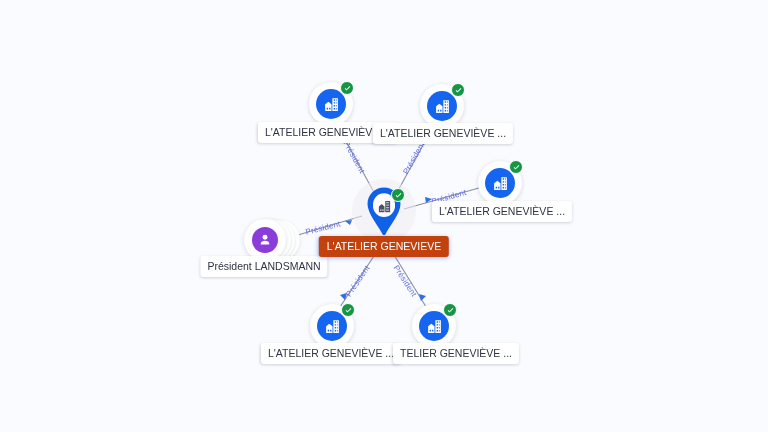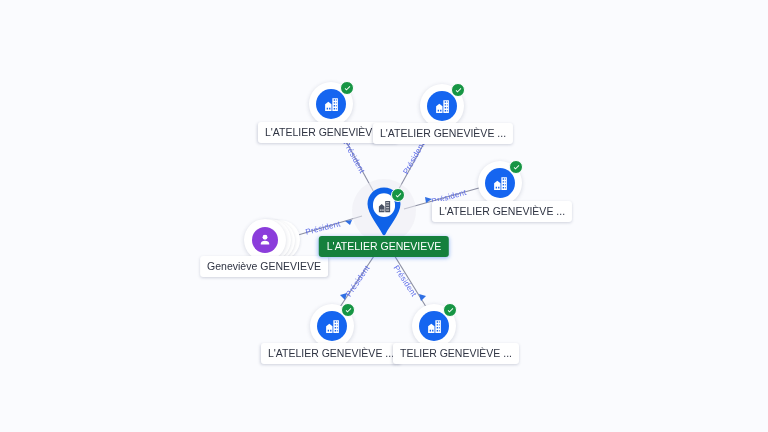--- a/index.html
+++ b/index.html
@@ -139,21 +139,21 @@
     color: #2f3443;
     font-size: 10.5px;
     line-height: 1;
     padding: 5px 7px 5px 7px;
     border-radius: 3px;
     box-shadow: 0 1px 3px rgba(40,50,90,.20);
     white-space: nowrap;
     font-family: "Liberation Sans", sans-serif;
   }
   .node-label.primary {
-    background: #15803d;
+    background: #c2410c;
     color: #ffffff;
     font-size: 10.5px;
     padding: 5px 8px;
     border-radius: 3px;
     box-shadow: 0 1px 4px rgba(23,99,232,.45);
   }
 </style>
 </head>
 <body style="background: rgb(250, 251, 254);">
 
@@ -273,21 +273,21 @@
     <div class="stack" style="width:42px;height:42px;left:5px;top:0px;"></div>
     <div class="disc" style="position:relative;">
       <div class="inner">
         <svg width="16" height="16" viewBox="0 0 24 24" aria-hidden="true">
           <circle cx="12" cy="8" r="3.7" fill="#ffffff"></circle>
           <path fill="#ffffff" d="M12 13.2c-3.6 0-6.4 2-6.4 4.3v1.1h12.8v-1.1c0-2.3-2.8-4.3-6.4-4.3z"></path>
         </svg>
       </div>
     </div>
   </div>
-  <div class="node-label" style="left:264px; top:256px;">Geneviève GENEVIEVE</div>
+  <div class="node-label" style="left:264px; top:256px;">Président LANDSMANN</div>
 
   <div class="node-halo" style="position:absolute; left:384px; top:211px; width:64px; height:64px;"></div>
   <div class="node" style="left:384px; top:212px;">
     <div class="pin-wrap">
       <svg class="pin-shape" viewBox="0 0 40 52" aria-hidden="true">
         <path fill="#0f62e8" d="M20 1.5C10.9 1.5 3.5 8.9 3.5 18c0 9.5 11.2 22.4 15 30.2.7 1.4 2.3 1.4 3 0C25.3 40.4 36.5 27.5 36.5 18c0-9.1-7.4-16.5-16.5-16.5z"></path>
         <path fill="#ffffff" d="M20 7.2c-6 0-10.8 4.8-10.8 10.8S14 28.8 20 28.8 30.8 24 30.8 18 26 7.2 20 7.2z"></path>
       </svg>
       <div class="pin-inner">
         <svg width="15" height="15" viewBox="0 0 24 24" aria-hidden="true">

